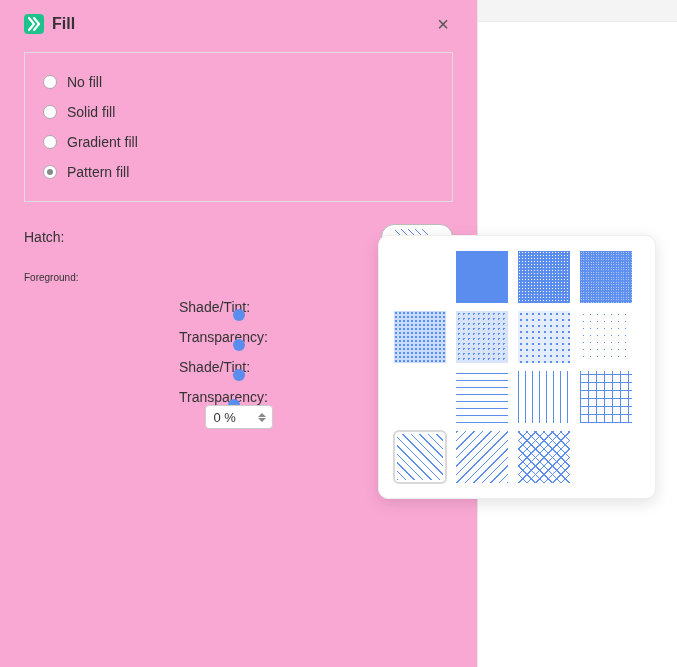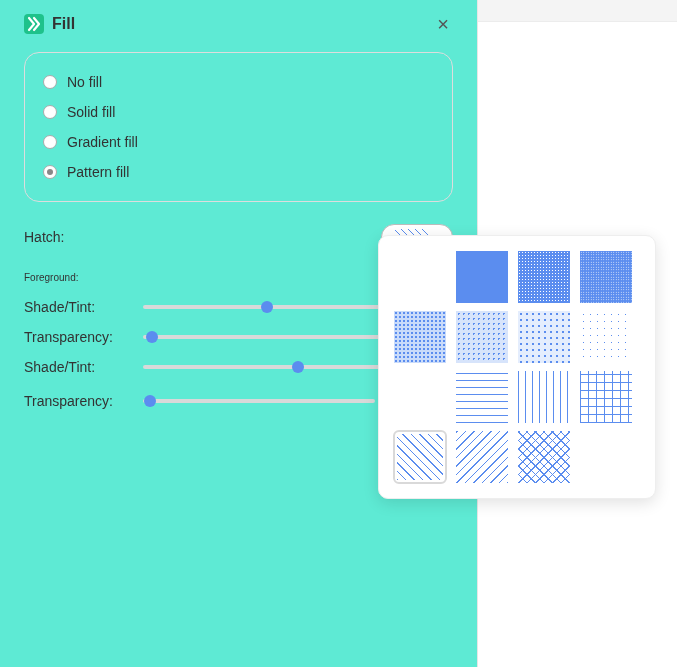--- a/index.html
+++ b/index.html
@@ -16,21 +16,21 @@
       position: absolute;
       top: 0; left: 478px; right: 0;
       height: 22px;
       background: #f4f4f4;
       border-bottom: 1px solid #ececec;
     }
     .panel {
       position: absolute;
       left: 0; top: 0; bottom: 0;
       width: 478px;
-      background: #5eead4;
+      background: #f9a8d4;
       border-right: 1px solid #e6e6e6;
       padding: 10px 24px;
     }
     .header {
       display: flex;
       align-items: center;
       margin-bottom: 14px;
     }
     .app-icon {
       width: 20px; height: 20px;
@@ -47,21 +47,21 @@
     }
     .close {
       font-size: 20px;
       color: #555;
       cursor: pointer;
       padding: 4px;
       line-height: 1;
     }
     .fillbox {
       border: 1px solid #ddd;
-      border-radius: 15px;
+      border-radius: 0;
       padding: 14px 18px;
       margin-bottom: 22px;
     }
     .radio-row {
       display: flex;
       align-items: center;
       padding: 7px 0;
       cursor: pointer;
     }
     .radio {
@@ -104,20 +104,21 @@
       background: repeating-linear-gradient(45deg, #5b8def 0 1px, transparent 1px 5px);
     }
     .chevron {
       font-size: 10px; color: #555;
     }
     .section-label { font-size: 10px; color: #333; margin-bottom: 16px; }
     .slider-row {
       display: flex;
       align-items: center;
       margin-bottom: 14px;
+      flex-direction: column;
     }
     .slider-row .sl-label { width: 119px; }
     .slider {
       flex: 1;
       height: 4px;
       background: #d9d9d9;
       border-radius: 2px;
       position: relative;
       cursor: pointer;
     }

